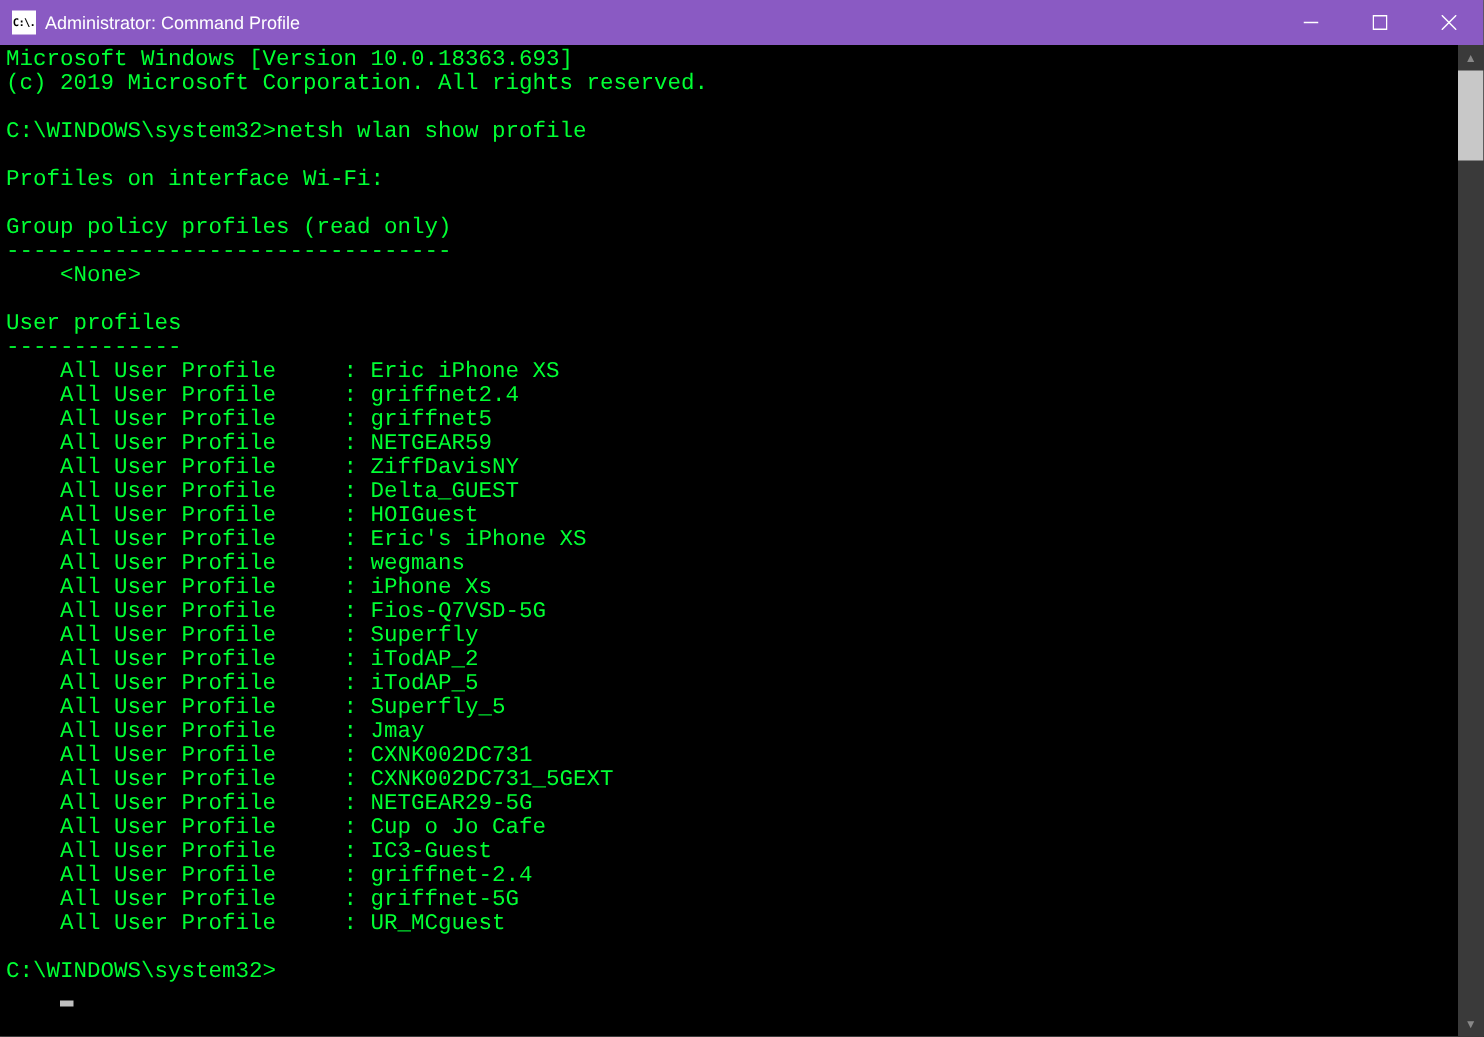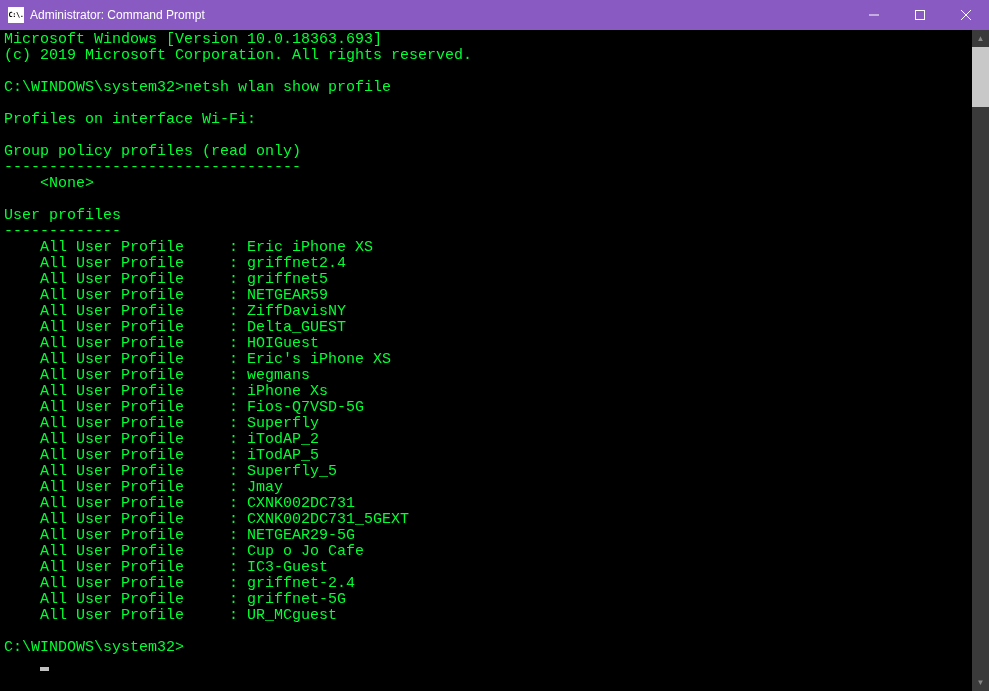--- a/index.html
+++ b/index.html
@@ -99,21 +99,21 @@
     }
   </style>
 </head>
 <body>
 
 <div class="window">
   <div class="titlebar">
     <div class="icon">
         <span>C:\.</span>
       </div>
-    <div class="title-text">Administrator: Command Prompt</div>
+    <div class="title-text">Administrator: Command Profile</div>
     <div class="spacer"></div>
     <div class="btn">
       <svg viewBox="0 0 10 10">
           <line x1="0" y1="5" x2="10" y2="5" stroke="#fff" stroke-width="1"></line>
         </svg>
     </div>
     <div class="btn">
       <svg viewBox="0 0 10 10">
           <rect x="0.5" y="0.5" width="9" height="9" fill="none" stroke="#fff" stroke-width="1"></rect>
         </svg>

